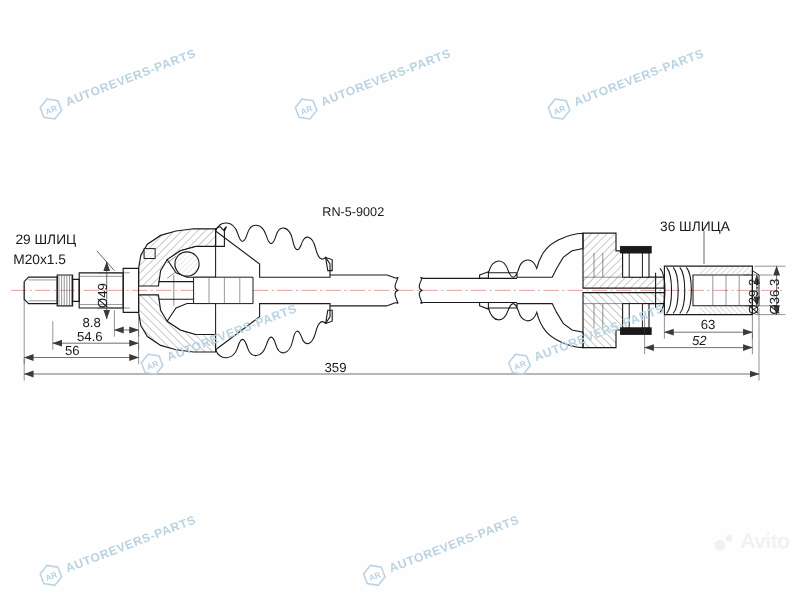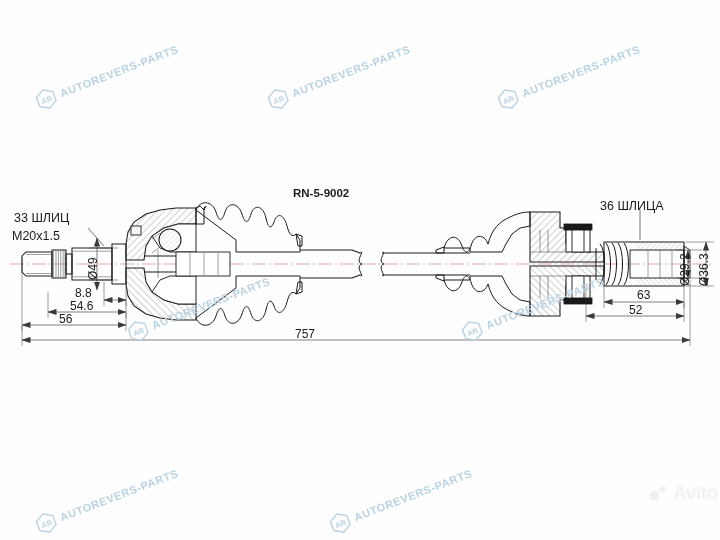--- a/index.html
+++ b/index.html
@@ -61,21 +61,21 @@
     letter-spacing: -0.4px;
   }
   .lbl {
     position: absolute;
     font-family: "Liberation Sans", sans-serif;
     color: #1a1a1a;
     white-space: nowrap;
   }
   .lbl-part {
     font-size: 11.5px;
-    font-weight: 700;
+    font-weight: 400;
   }
   .lbl-spline {
     font-size: 12.5px;
     font-weight: 400;
   }
   .lbl-dim {
     font-size: 12px;
     font-weight: 400;
   }
   .rot90 {
@@ -357,41 +357,41 @@
 
       <g>
         <line x1="706" y1="242" x2="706" y2="286" stroke="#3a3a3a" stroke-width="0.65" marker-start="url(#arrStart)" marker-end="url(#arrEnd)"></line>
         <line x1="686" y1="242" x2="714" y2="242" stroke="#3a3a3a" stroke-width="0.5"></line>
         <line x1="686" y1="286" x2="714" y2="286" stroke="#3a3a3a" stroke-width="0.5"></line>
       </g>
 
     </g>
   </svg>
 
-  <div class="lbl lbl-spline" style="left:14px; top:211px;">33 ШЛИЦ</div>
+  <div class="lbl lbl-spline" style="left:14px; top:211px;">29 ШЛИЦ</div>
 
   <div class="lbl lbl-spline" style="left:12px; top:229px;text-align:right;">M20x1.5</div>
 
   <div class="lbl lbl-part" style="left:293px; top:187px;">RN-5-9002</div>
 
   <div class="lbl lbl-spline" style="left:600px; top:199px;">36 ШЛИЦА</div>
 
   <div class="lbl lbl-dim rot90" style="left:86px; top:280px;">Ø49</div>
 
   <div class="lbl lbl-dim" style="left:75px; top:286px;">8.8</div>
 
   <div class="lbl lbl-dim" style="left:70px; top:299px;">54.6</div>
 
   <div class="lbl lbl-dim" style="left:59px; top:312px;">56</div>
 
-  <div class="lbl lbl-dim" style="left:295px; top:327px;">757</div>
+  <div class="lbl lbl-dim" style="left:295px; top:327px;">359</div>
 
   <div class="lbl lbl-dim" style="left:637px; top:288px;">63</div>
 
-  <div class="lbl lbl-dim" style="left:629px; top:303px;">52</div>
+  <div class="lbl lbl-dim" style="left:629px; top:303px;font-style:italic;">52</div>
 
   <div class="lbl lbl-dim rot90" style="left:678px; top:286px;">Ø29.2</div>
 
   <div class="lbl lbl-dim rot90" style="left:697px; top:286px;">Ø36.3</div>
 
   <div id="watermark-layer">
       <div class="wm" style="left: 36px; top: 92px;">
         <svg class="wm-hex" viewBox="0 0 28 28">
           <path d="M14 1.6 L25 8 L25 20 L14 26.4 L3 20 L3 8 Z" fill="none" stroke="#b9d3e2" stroke-width="1.8"></path>
           <text x="14" y="18.5" text-anchor="middle" font-family="Liberation Sans, sans-serif" font-size="9.5" font-weight="700" fill="#b9d3e2">AR</text>

